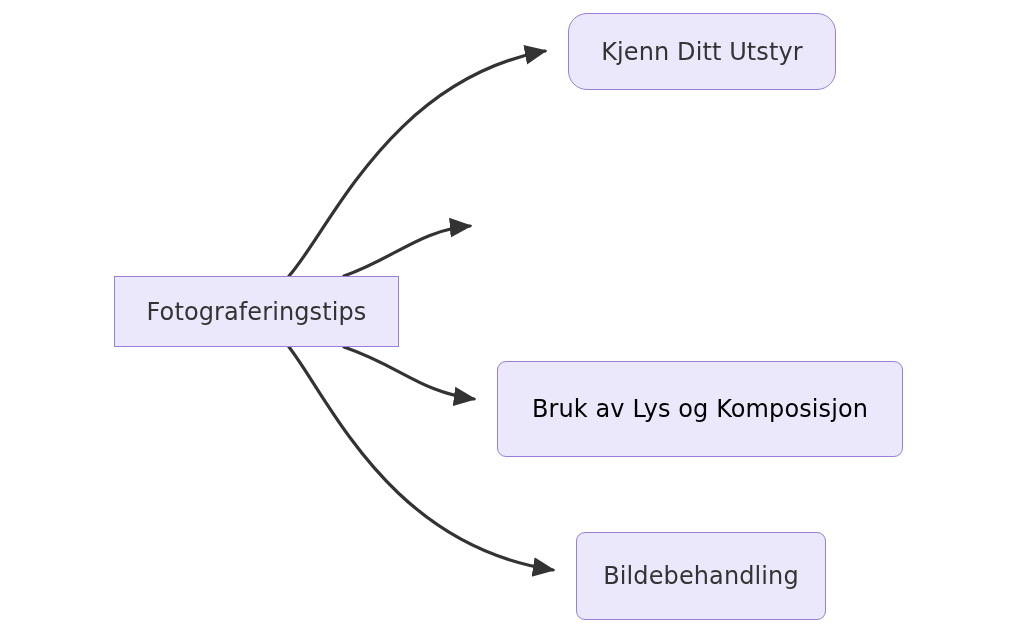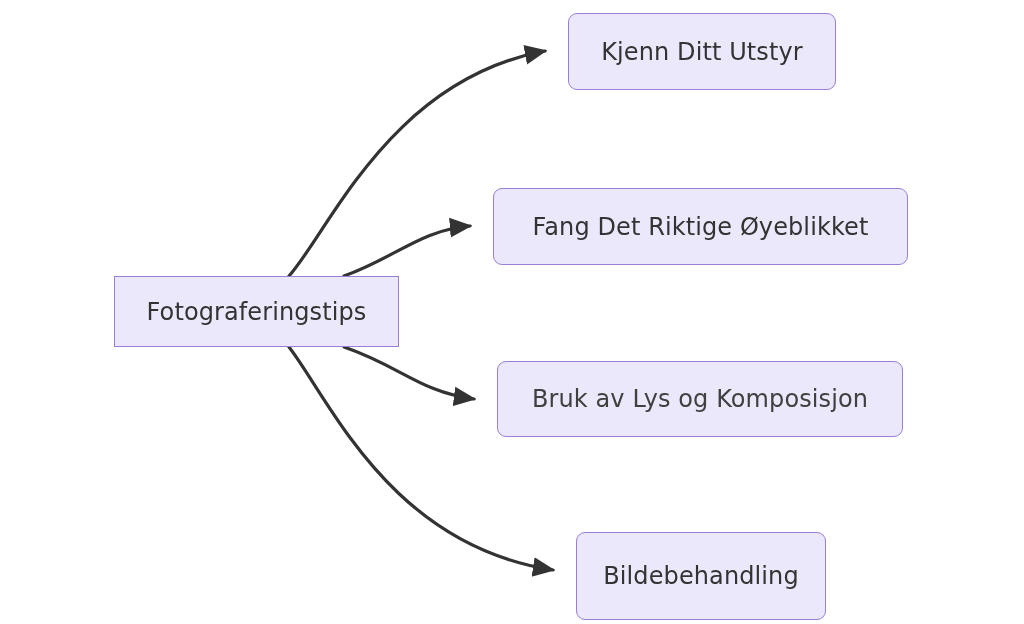--- a/index.html
+++ b/index.html
@@ -71,29 +71,26 @@
       <path marker-end="url(#arrow-head)" d="M 344,276 C 395,258 420,230 470,226"></path>
       <path marker-end="url(#arrow-head)" d="M 344,347 C 400,366 420,392 474,399"></path>
       <path marker-end="url(#arrow-head)" d="M 289,347 C 330,400 390,545 553,570"></path>
     </g>
   </svg>
 
   <div class="node root" style="left: 114px; top: 276px; width: 285px; height: 71px; background: rgb(236, 232, 251); border-color: rgb(154, 127, 214); color: rgb(51, 51, 51); text-align: right;">
     <span class="node-label">Fotograferingstips</span>
   </div>
 
-  <div class="node child" style="left: 568px; top: 13px; width: 268px; height: 77px; background: rgb(236, 232, 251); border-color: rgb(154, 127, 214); color: rgb(51, 51, 51);">
+  <div class="node child" style="left: 568px; top: 13px; width: 268px; height: 77px; background: rgb(236, 232, 251); border-color: rgb(154, 127, 214); color: rgb(51, 51, 51); border-radius: 19px;">
     <span class="node-label">Kjenn Ditt Utstyr</span>
   </div>
 
-  <div class="node child" style="left: 493px; top: 188px; width: 415px; height: 77px; background: rgb(236, 232, 251); border-color: rgb(154, 127, 214); color: rgb(51, 51, 51);">
-    <span class="node-label">Fang Det Riktige Øyeblikket</span>
-  </div>
 
-  <div class="node child" style="left: 497px; top: 361px; width: 406px; height: 76px; background: rgb(236, 232, 251); border-color: rgb(154, 127, 214); color: #404040;">
+  <div class="node child" style="left: 497px; top: 361px; width: 406px; height: 96px; background: rgb(236, 232, 251); border-color: rgb(154, 127, 214); color: #000000;">
     <span class="node-label">Bruk av Lys og Komposisjon</span>
   </div>
 
   <div class="node child" style="left: 576px; top: 532px; width: 250px; height: 88px; background: rgb(236, 232, 251); border-color: rgb(154, 127, 214); color: rgb(51, 51, 51);">
     <span class="node-label">Bildebehandling</span>
   </div>
 
 </div>
 
 </body></html>

